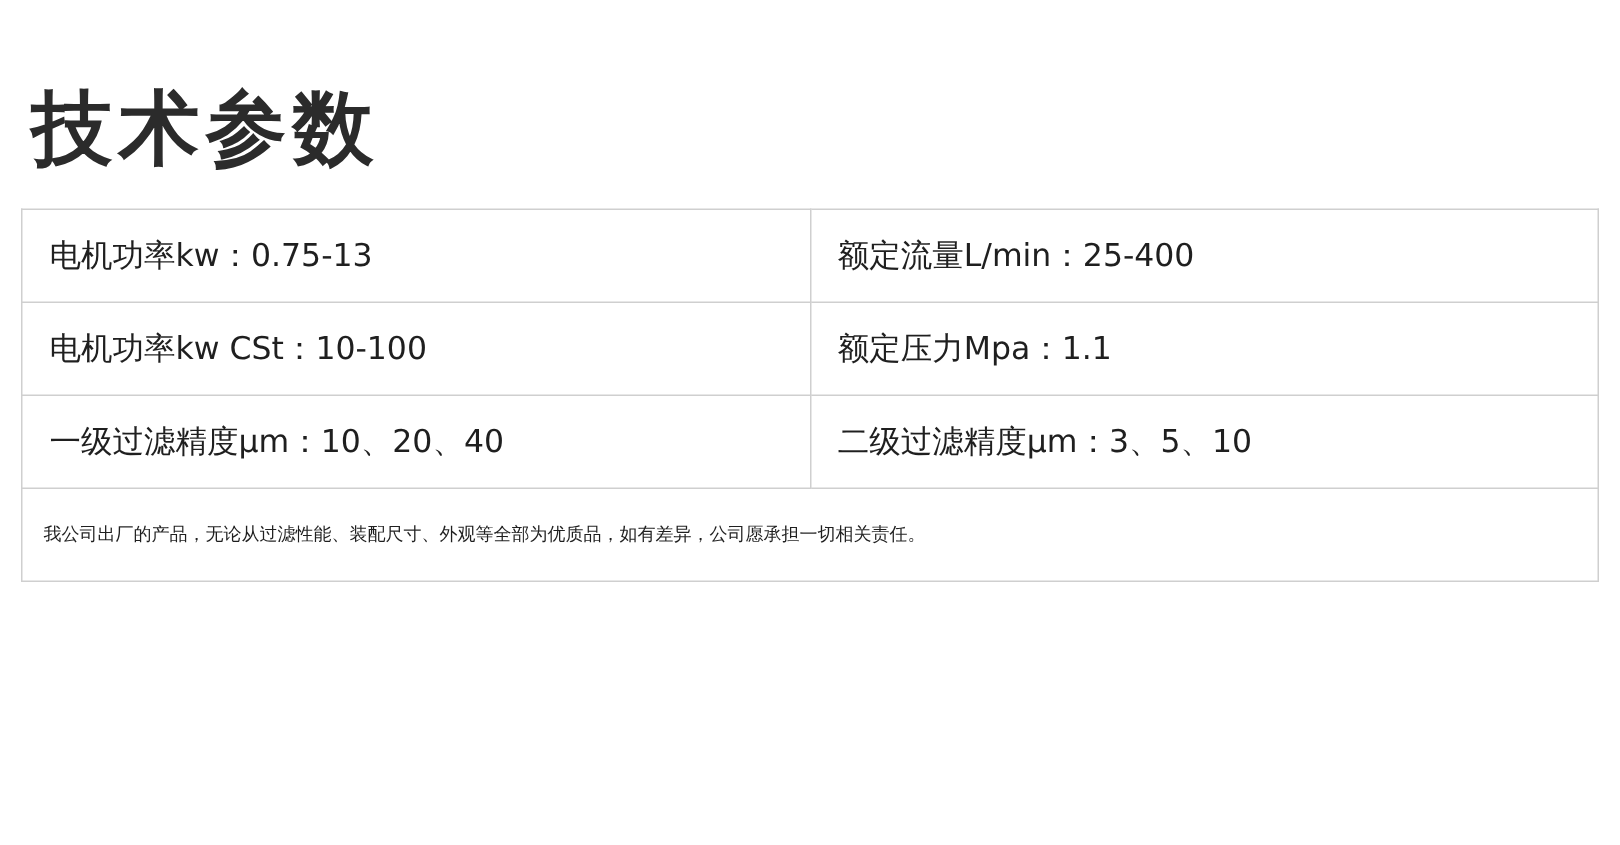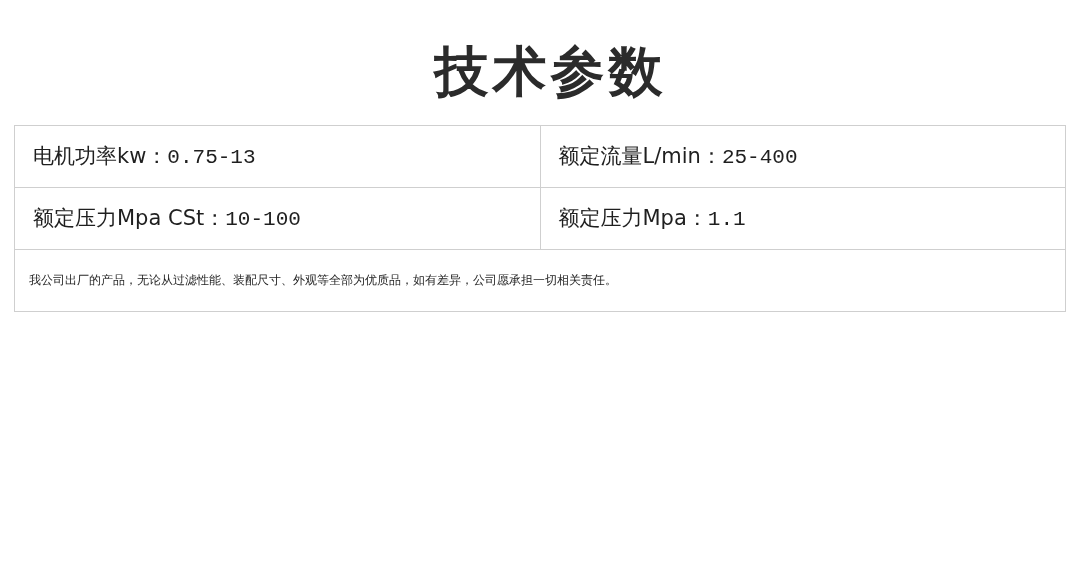--- a/index.html
+++ b/index.html
@@ -15,26 +15,26 @@
     overflow: hidden;
   }
   .page {
     width: 1080px;
     height: 563px;
     position: relative;
     background: #ffffff;
     box-sizing: border-box;
   }
   .title {
-    text-align: center;
+    text-align: left;
     font-size: 54px;
     font-weight: bold;
     letter-spacing: 4px;
     color: #2b2b2b;
-    padding-top: 42px;
+    padding-top: 56px;
     padding-bottom: 24px;
     line-height: 1.1;
     font-family: "DejaVu Sans", "Liberation Sans", sans-serif;
     margin-left: 21px;
   }
   .spec-table {
     margin: 0 14px;
     border: 1px solid #cfcfcf;
     border-collapse: collapse;
     width: calc(100% - 28px);
@@ -61,39 +61,42 @@
     padding: 14px 14px;
     color: #1f1f1f;
     letter-spacing: 0px;
   }
   .label {
     white-space: pre;
     margin-top: 38px;
   }
   .value {
     white-space: pre;
-    font-family: Liberation Mono, monospace;
   }
 </style>
 </head>
 <body>
 
 <div class="page">
 
   <div class="title">技术参数</div>
 
   <table class="spec-table">
     <tbody>
       <tr>
         <td class="cell-left"><span class="label">电机功率kw：</span><span class="value">0.75-13</span></td>
         <td class="cell-right"><span class="label">额定流量L/min：</span><span class="value">25-400</span></td>
       </tr>
       <tr>
-        <td class="cell-left"><span class="label">额定压力Mpa CSt：</span><span class="value">10-100</span></td>
+        <td class="cell-left"><span class="label">电机功率kw CSt：</span><span class="value">10-100</span></td>
         <td class="cell-right"><span class="label">额定压力Mpa：</span><span class="value">1.1</span></td>
+      </tr>
+      <tr>
+        <td class="cell-left"><span class="label">一级过滤精度μm：</span><span class="value">10、20、40</span></td>
+        <td class="cell-right"><span class="label">二级过滤精度μm：</span><span class="value">3、5、10</span></td>
       </tr>
       <tr class="note-row">
         <td colspan="2">我公司出厂的产品，无论从过滤性能、装配尺寸、外观等全部为优质品，如有差异，公司愿承担一切相关责任。</td>
       </tr>
     </tbody>
   </table>
 
 </div>
 
 </body></html>

